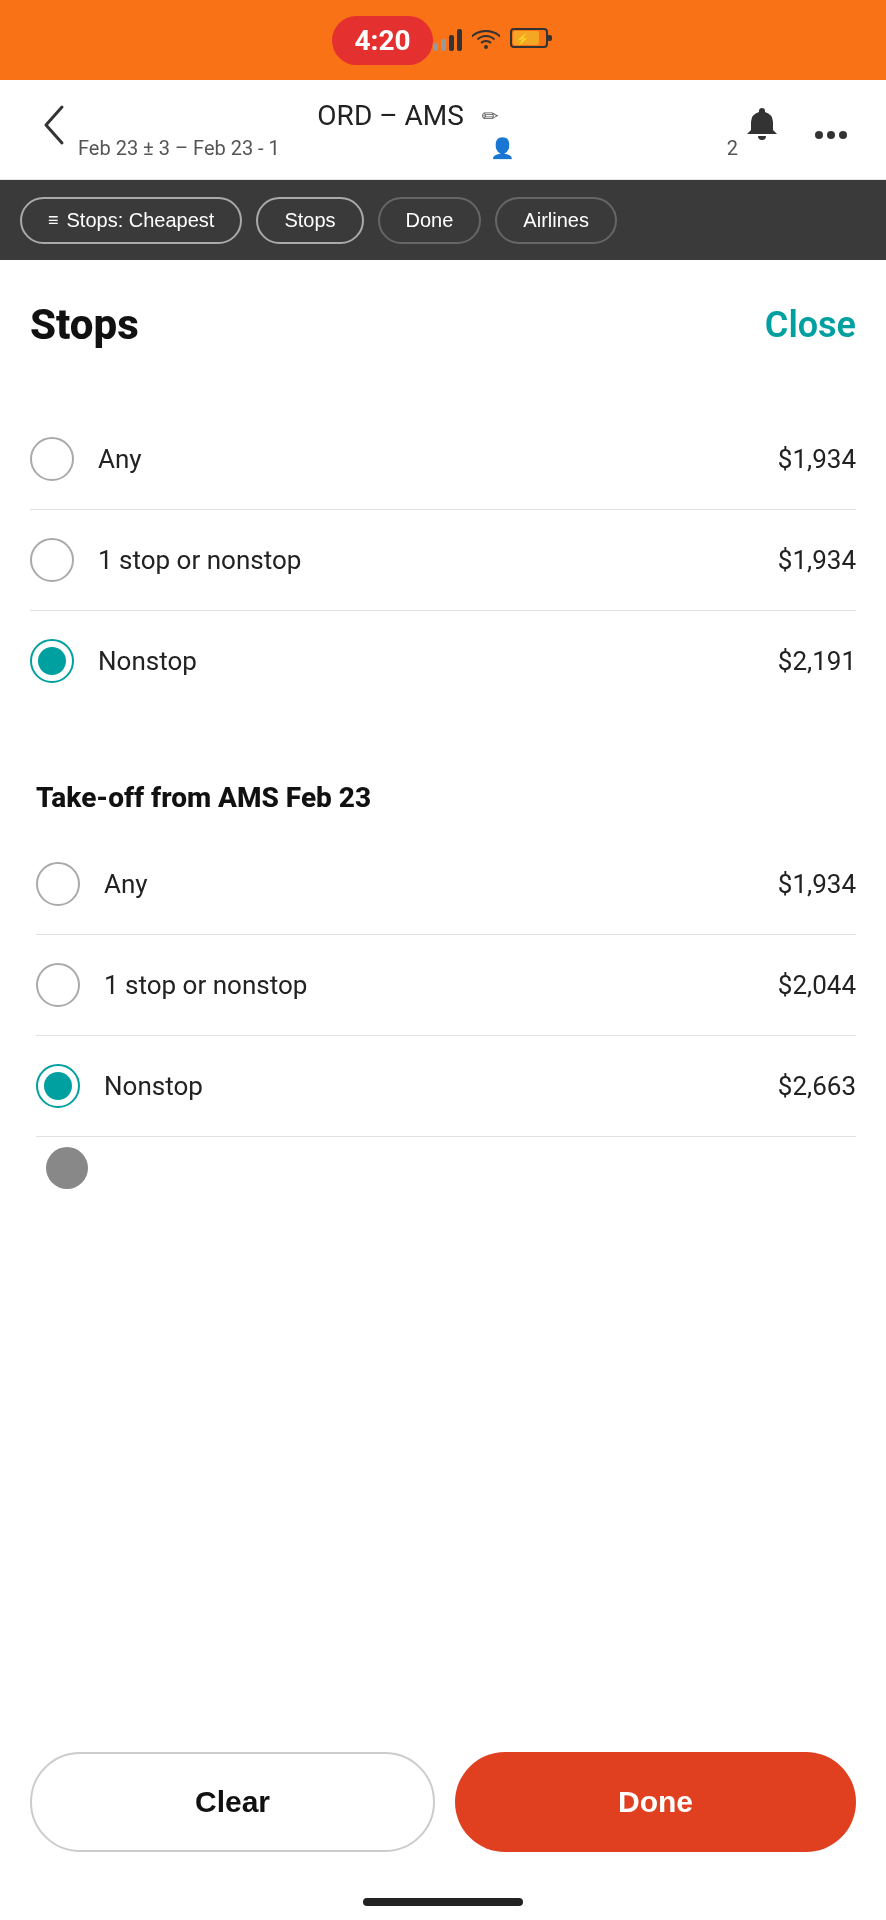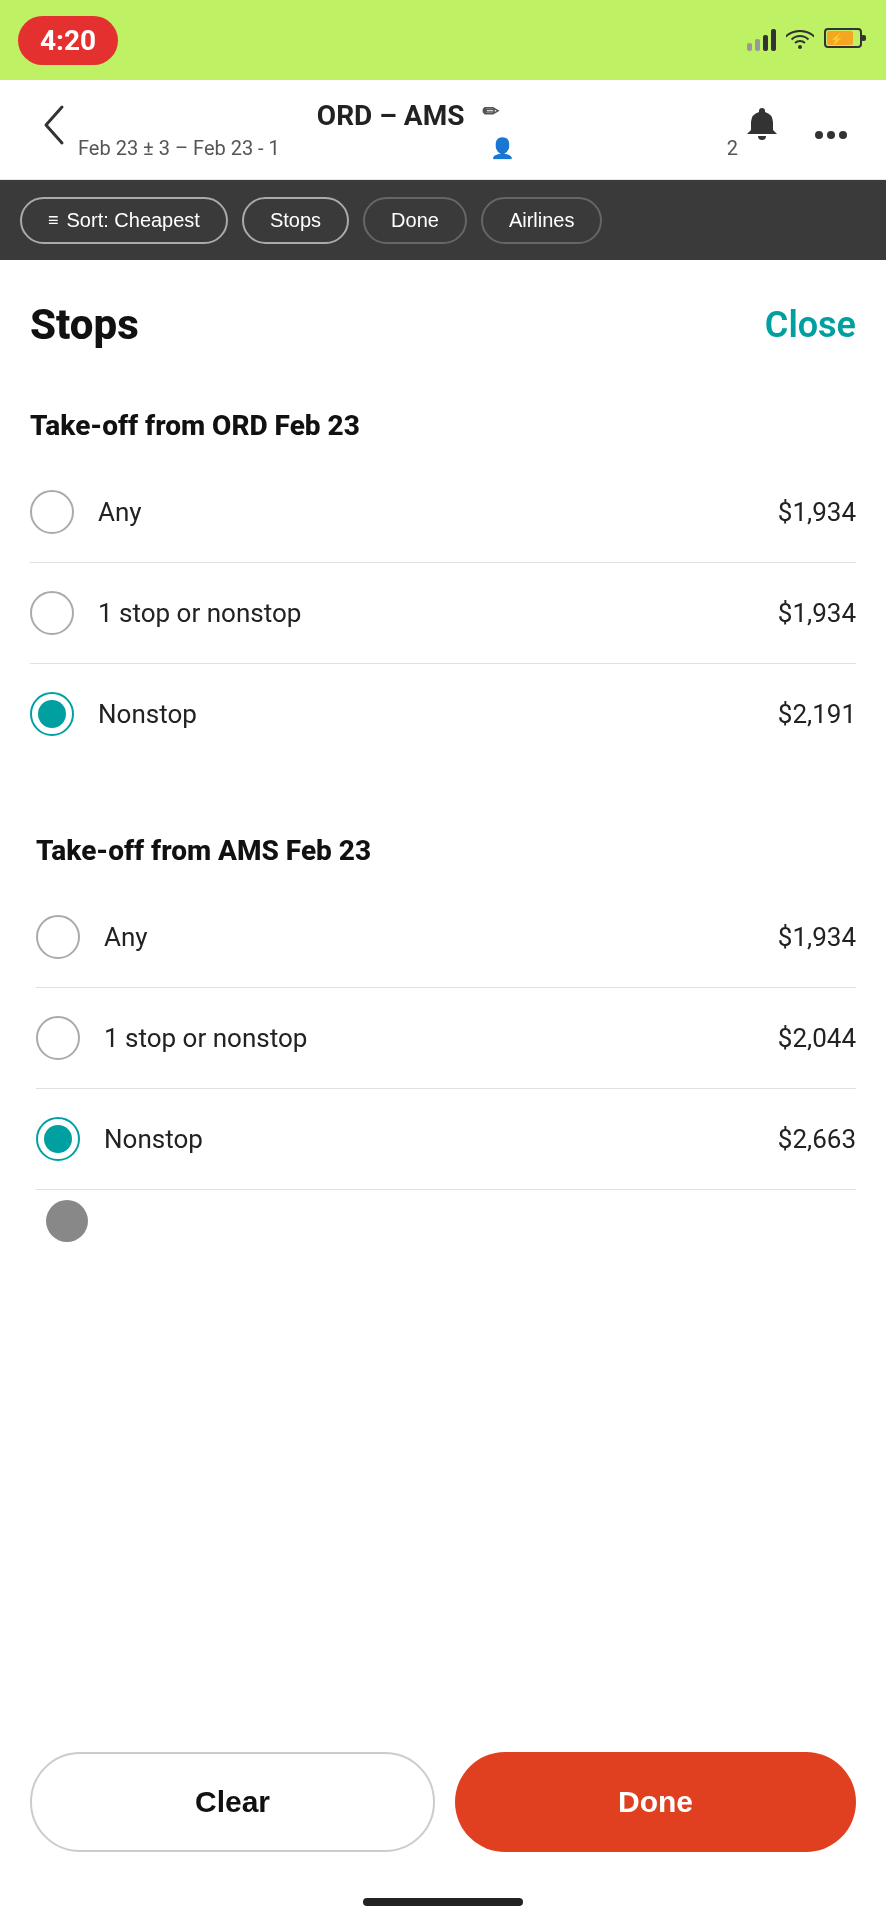--- a/index.html
+++ b/index.html
@@ -10,25 +10,25 @@
       font-family: -apple-system, BlinkMacSystemFont, 'Segoe UI', Roboto, sans-serif;
       background: #fff;
       position: relative;
       overflow-x: hidden;
     }
 
     
     .status-bar {
       width: 100%;
       height: 80px;
-      background: #bef264;
-      display: flex;
-      align-items: center;
-      justify-content: space-between;
-      padding: 0 18px;
+      background: #f97316;
+      display: flex;
+      align-items: center;
+      justify-content: center;
+      padding: 0 30px;
       position: relative;
     }
     .status-time {
       background: #e53030;
       color: #fff;
       font-size: 28px;
       font-weight: 700;
       padding: 8px 22px;
       border-radius: 30px;
     }
@@ -66,24 +66,24 @@
       color: #333;
       cursor: pointer;
       padding: 10px;
     }
     .nav-center {
       text-align: center;
       flex: 1;
     }
     .route-title {
       font-size: 28px;
-      font-weight: 700;
+      font-weight: 400;
       color: #222;
       display: flex;
-      align-items: flex-start;
+      align-items: center;
       justify-content: center;
       gap: 18px;
     }
     .edit-icon {
       font-size: 20px;
       color: #555;
     }
     .route-subtitle {
       font-size: 20px;
       color: #555;
@@ -343,42 +343,41 @@
           <circle cx="17" cy="5" r="4" fill="#333"></circle>
           <circle cx="29" cy="5" r="4" fill="#333"></circle>
         </svg>
     </div>
   </div>
 </div>
 
 <div class="filter-bar">
   <button class="filter-btn active">
     <span class="sort-icon">≡</span>
-    <span>Sort: Cheapest</span>
+    <span>Stops: Cheapest</span>
   </button>
   <button class="filter-btn active">
     <span>Stops</span>
   </button>
   <button class="filter-btn">
     <span>Done</span>
   </button>
   <button class="filter-btn">
     <span>Airlines</span>
   </button>
 </div>
 
 <div>
 
   <div class="stops-header">
     <span class="stops-title">Stops</span>
     <span class="close-btn">Close</span>
   </div>
 
   <div class="section">
-    <div class="section-title">Take-off from ORD Feb 23</div>
 
     <div class="option-row">
       <div class="option-left">
         <div class="radio-btn"></div>
         <span class="option-label">Any</span>
       </div>
       <span class="option-price">$1,934</span>
     </div>
 
     <div class="option-row">

